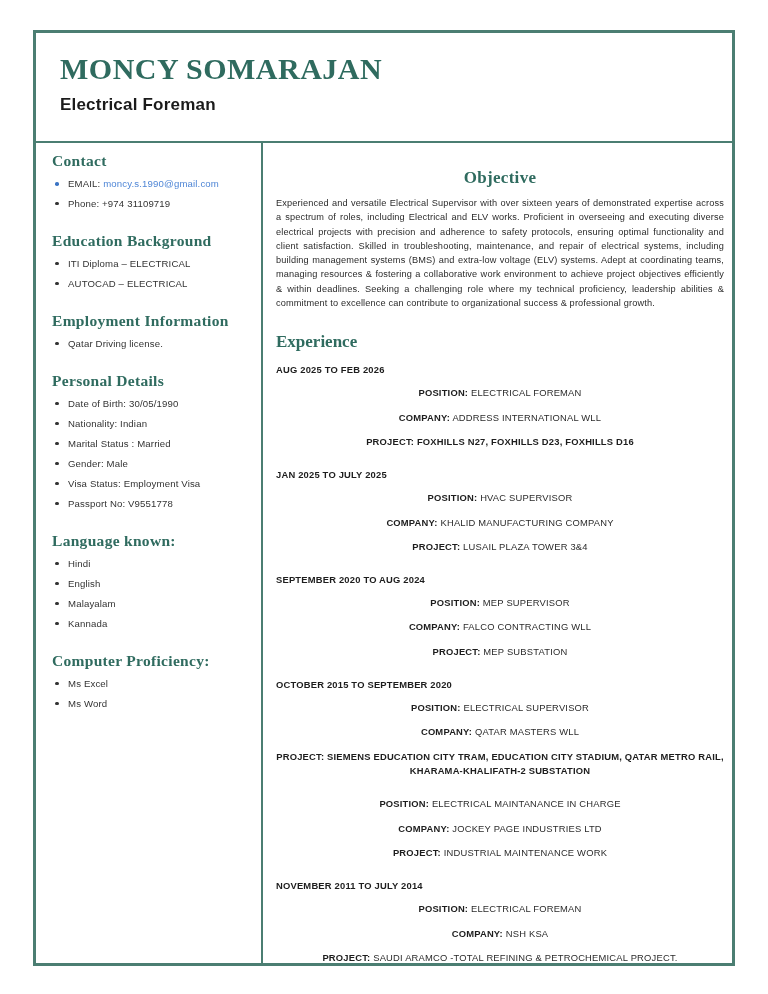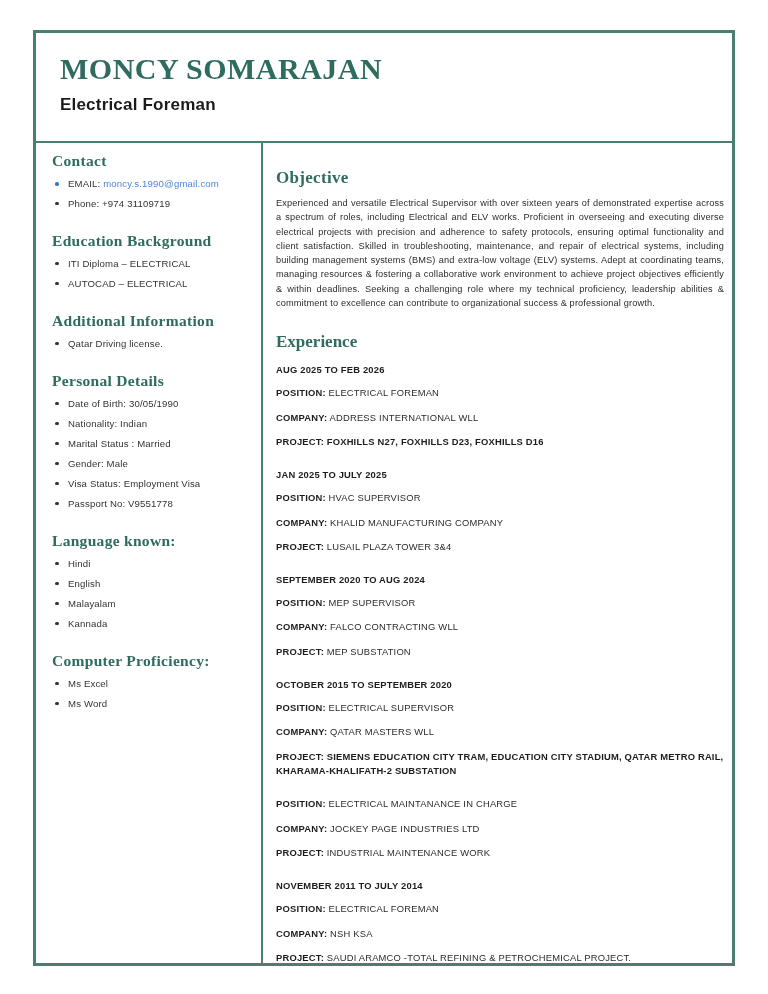--- a/index.html
+++ b/index.html
@@ -152,20 +152,21 @@
     color: #1d1d1d;
     margin-bottom: 11px;
     letter-spacing: 0.2px;
   }
   .job .line {
     font-size: 9.4px;
     color: #2b2b2b;
     margin-bottom: 11px;
     letter-spacing: 0.2px;
     line-height: 1.45;
+    text-align: center;
   }
   .job .line .lbl {
     font-weight: bold;
     color: #1d1d1d;
   }
 </style>
 </head>
 <body>
 
 <div class="page">
@@ -194,21 +195,21 @@
         <span>Phone: +974 31109719</span>
       </li>
     </ul>
 
     <div class="sec-head spaced">Education Background</div>
     <ul class="bullets">
       <li>ITI Diploma – ELECTRICAL</li>
       <li>AUTOCAD – ELECTRICAL</li>
     </ul>
 
-    <div class="sec-head spaced">Additional Information</div>
+    <div class="sec-head spaced">Employment Information</div>
     <ul class="bullets">
       <li>Qatar Driving license.</li>
     </ul>
 
     <div class="sec-head spaced">Personal Details</div>
     <ul class="bullets">
       <li>Date of Birth: 30/05/1990</li>
       <li>Nationality: Indian</li>
       <li>Marital Status : Married</li>
       <li>Gender: Male</li>
@@ -227,21 +228,21 @@
     <div class="sec-head spaced">Computer Proficiency:</div>
     <ul class="bullets">
       <li>Ms Excel</li>
       <li>Ms Word</li>
     </ul>
 
   </div>
 
   <div class="right-col">
 
-    <div class="sec-head" style="font-size:17px;">Objective</div>
+    <div class="sec-head" style="font-size:17px;text-align:center;">Objective</div>
     <p class="obj-text">Experienced and versatile Electrical Supervisor with over sixteen years of demonstrated expertise across a spectrum of roles, including Electrical and ELV works. Proficient in overseeing and executing diverse electrical projects with precision and adherence to safety protocols, ensuring optimal functionality and client satisfaction. Skilled in troubleshooting, maintenance, and repair of electrical systems, including building management systems (BMS) and extra-low voltage (ELV) systems. Adept at coordinating teams, managing resources &amp; fostering a collaborative work environment to achieve project objectives efficiently &amp; within deadlines. Seeking a challenging role where my technical proficiency, leadership abilities &amp; commitment to excellence can contribute to organizational success &amp; professional growth.</p>
 
     <div class="exp-head">Experience</div>
 
     <div class="job">
       <div class="date">AUG 2025 TO FEB 2026</div>
       <div class="line"><span class="lbl">POSITION:</span> <span>ELECTRICAL FOREMAN</span></div>
       <div class="line"><span class="lbl">COMPANY:</span> <span>ADDRESS INTERNATIONAL WLL</span></div>
       <div class="line"><span class="lbl">PROJECT:</span> <span class="lbl">FOXHILLS N27, FOXHILLS D23, FOXHILLS D16</span></div>
     </div>

